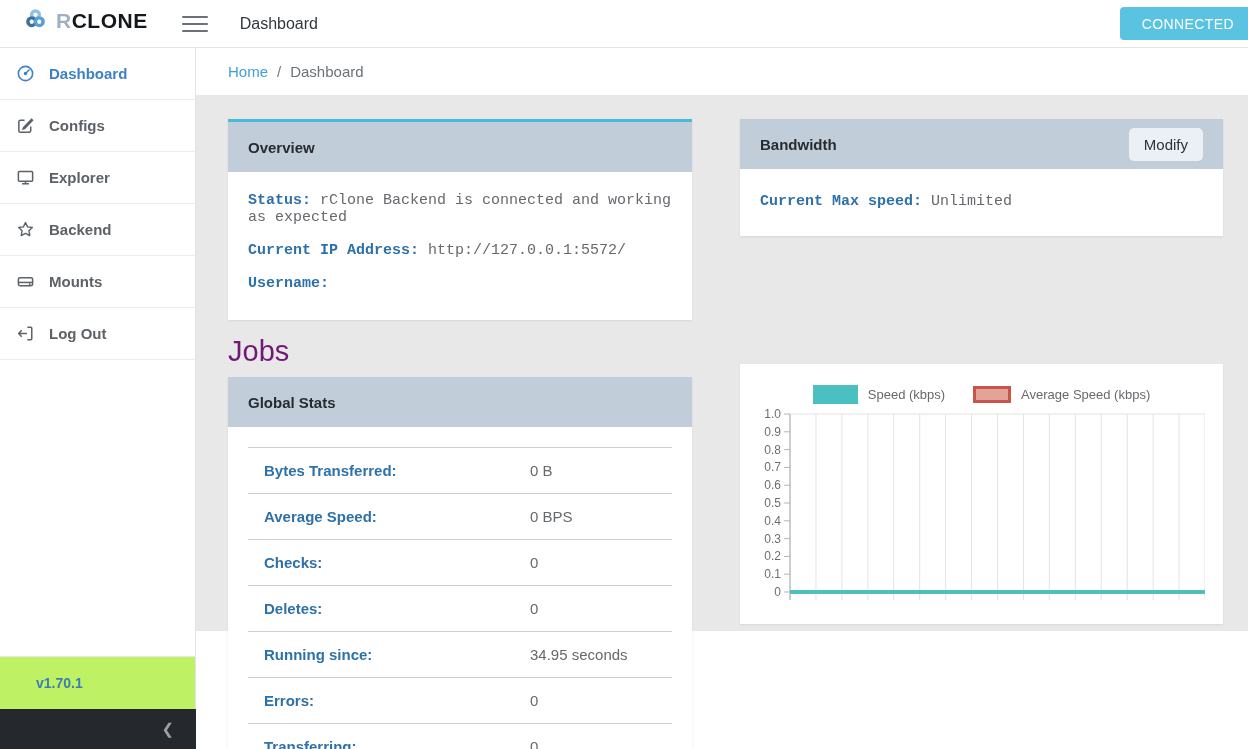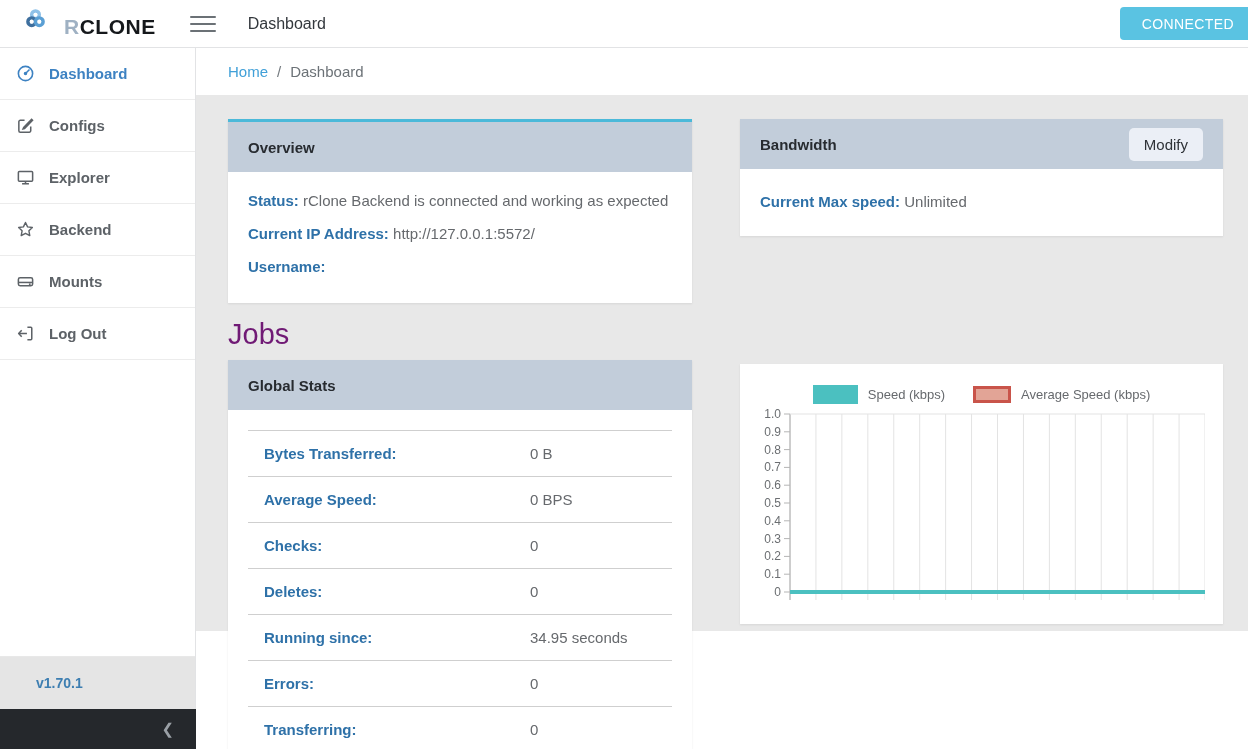--- a/index.html
+++ b/index.html
@@ -3,41 +3,41 @@
 <meta charset="utf-8">
 <style>
   * { margin:0; padding:0; box-sizing:border-box; }
   html,body { background:#fff; }
   body { font-family:"Liberation Sans","DejaVu Sans",sans-serif; }
   .app { position:relative; width:1248px; height:749px; overflow:hidden; background:#fff; }
 
   
   .topbar { position:absolute; top:0; left:0; width:1248px; height:48px; background:#fff;
             border-bottom:1px solid #e2e3e5; display:flex; align-items:center; z-index:5; }
-  .logo { display:flex; align-items:flex-end; gap:8px; margin-left:26px; cursor:pointer; }
+  .logo { display:flex; align-items:flex-start; margin-left:26px; cursor:pointer; }
   .logo-text { font-size:21px; letter-spacing:0.5px; }
   .logo-text .r { color:#9fb1c3; font-weight:700; }
   .logo-text .clone { color:#15181b; font-weight:800; }
   .hamburger { margin-left:34px; width:26px; display:flex; flex-direction:column; gap:5px; cursor:pointer; }
   .hamburger span { display:block; height:2px; background:#6b7176; border-radius:1px; }
   .page-title { margin-left:32px; font-size:16px; color:#33383d; }
   .connected-btn { position:absolute; right:-8px; top:7px; height:33px; padding:0 22px;
                    background:#5ac3e2; color:#fff; font-size:14px; letter-spacing:0.4px;
                    border:none; border-radius:4px 0 0 4px; cursor:pointer; }
 
   
   .sidebar { position:absolute; top:48px; left:0; width:196px; height:701px; background:#fff;
              border-right:1px solid #e2e3e5; z-index:4; }
   .side-item { display:flex; align-items:center; gap:14px; height:52px; padding-left:16px;
                border-bottom:1px solid #ececec; color:#5d6267; font-weight:700; font-size:15px; cursor:pointer; }
   .side-item.active { color:#3d82c2; }
   .sicon { width:19px; height:19px; display:inline-flex; }
   .sicon svg { width:19px; height:19px; }
   .version-box { position:absolute; bottom:40px; left:0; width:100%; border-top:1px solid #e8e8e8;
-                 padding:17px 0 17px 36px; background:#e5e5e5; }
+                 padding:17px 0 17px 36px; background:#bef264; }
   .version-link { color:#3d7eb1; font-weight:700; font-size:14px; text-decoration:none; cursor:pointer; }
   .collapse-bar { position:absolute; bottom:0; left:0; width:196px; height:40px; background:#25282c;
                   display:flex; align-items:center; justify-content:flex-end; padding-right:22px; cursor:pointer; }
   .collapse-bar .chev { color:#9aa0a6; font-size:15px; }
 
   
   .main { position:absolute; top:48px; left:196px; width:1052px; height:701px; }
   .breadcrumb-row { height:47px; background:#fff; display:flex; align-items:center; padding-left:32px;
                     font-size:15px; }
   .bc-home { color:#41a0d8; cursor:pointer; }
@@ -47,21 +47,21 @@
   .col-left { width:482px; }
   .col-right { width:483px; }
 
   
   .card { background:#fff; box-shadow:0 1px 2px rgba(0,0,0,0.08); }
   .card.accent-top { border-top:3px solid #4bb9d9; }
   .card-header { background:#c2cdda; height:50px; display:flex; align-items:center; padding:0 20px; }
   .card-title { font-size:15px; font-weight:700; color:#272b30; }
   .modify-btn { margin-left:auto; background:#ebeff6; color:#2f3338; border:none; border-radius:5px;
                 font-size:15px; padding:8px 15px; cursor:pointer; font-family:inherit; }
-  .card-body { padding:20px; }
+  .card-body { padding:20px;font-family:Liberation Mono, monospace; }
   .kv-row { font-size:15px; margin-bottom:16px; }
   .kv-row:last-child { margin-bottom:4px; }
   .kv-label { color:#2e71a8; font-weight:700; }
   .kv-value { color:#66696d; }
 
   .jobs-heading { font-size:29px; color:#701a75; margin:15px 0 9px 0; font-weight:400; }
 
   
   .stats-body { padding:20px 20px 0 20px; }
   .stats-table { border-top:1px solid #cfcfcf; }

